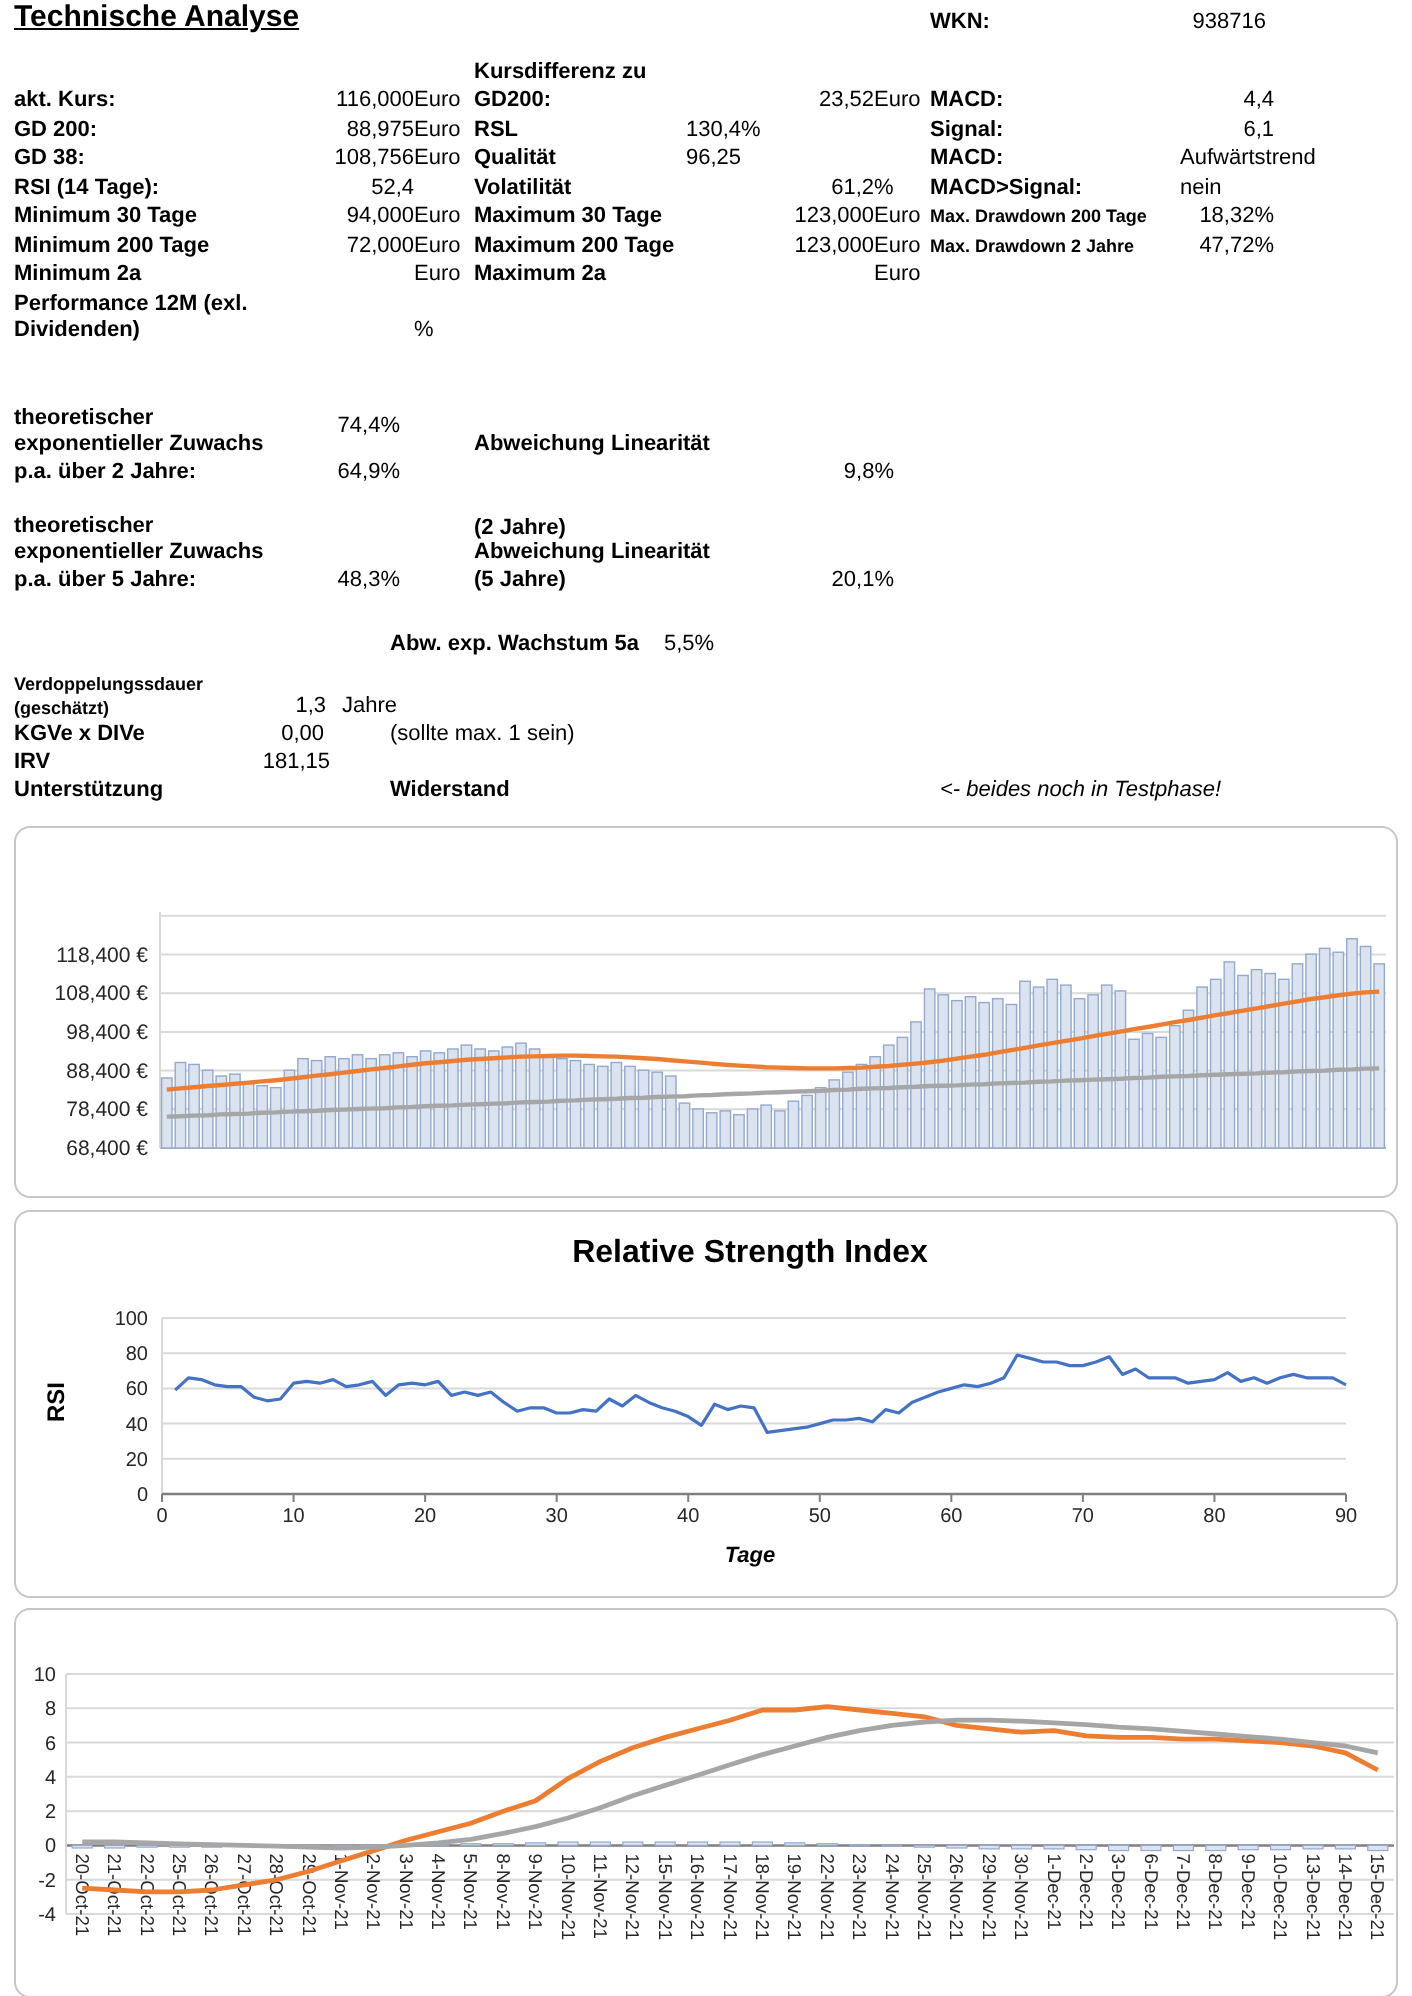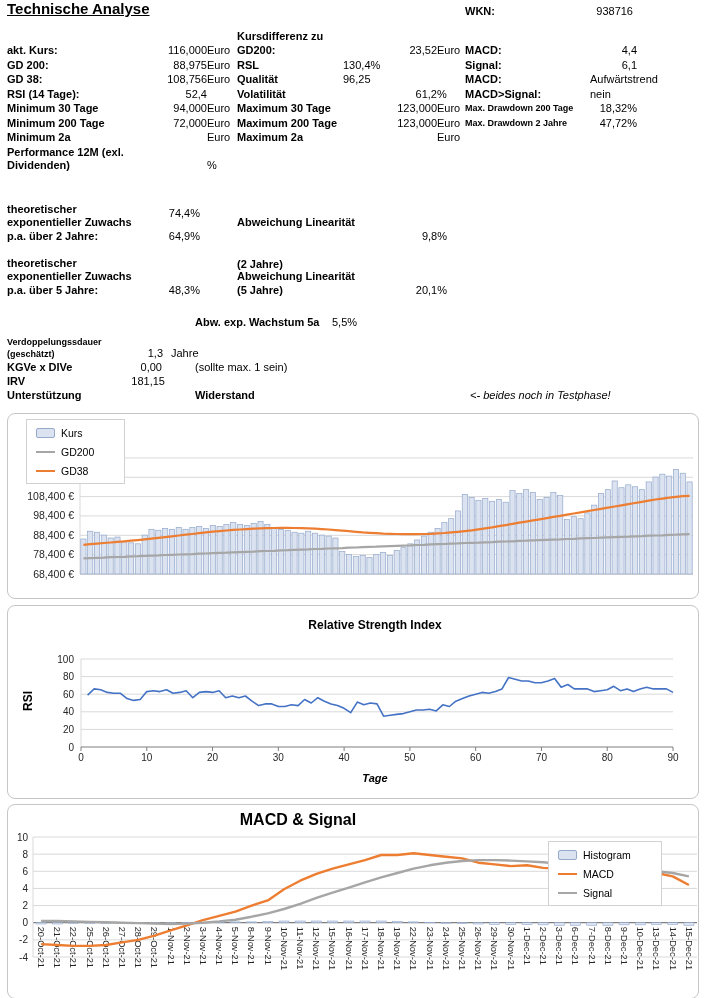--- a/index.html
+++ b/index.html
@@ -254,34 +254,20 @@
         <rect x="644.93" y="63.09" width="5.21" height="96.91" fill="#dbe2f0" stroke="#94a9cc" stroke-width="0.7"></rect>
         <rect x="651.74" y="60.18" width="5.21" height="99.82" fill="#dbe2f0" stroke="#94a9cc" stroke-width="0.7"></rect>
         <rect x="658.56" y="62.12" width="5.21" height="97.88" fill="#dbe2f0" stroke="#94a9cc" stroke-width="0.7"></rect>
         <rect x="665.37" y="55.35" width="5.21" height="104.65" fill="#dbe2f0" stroke="#94a9cc" stroke-width="0.7"></rect>
         <rect x="672.18" y="59.22" width="5.21" height="100.78" fill="#dbe2f0" stroke="#94a9cc" stroke-width="0.7"></rect>
         <rect x="678.99" y="67.92" width="5.21" height="92.08" fill="#dbe2f0" stroke="#94a9cc" stroke-width="0.7"></rect>
       </g>
       <polyline points="75.4,144.3 82.2,144.1 89.0,143.8 95.8,143.6 102.7,143.2 109.5,143.0 116.3,142.8 123.1,142.4 129.9,142.2 136.7,141.8 143.5,141.6 150.3,141.4 157.1,141.0 163.9,140.8 170.8,140.5 177.6,140.3 184.4,140.1 191.2,139.7 198.0,139.5 204.8,139.1 211.6,138.9 218.4,138.7 225.3,138.3 232.1,138.1 238.9,137.8 245.7,137.6 252.5,137.2 259.3,137.0 266.1,136.8 272.9,136.4 279.7,136.2 286.5,135.8 293.4,135.6 300.2,135.4 307.0,135.0 313.8,134.9 320.6,134.5 327.4,134.3 334.2,134.1 341.0,133.7 347.8,133.5 354.7,133.1 361.5,132.9 368.3,132.7 375.1,132.3 381.9,132.1 388.7,131.8 395.5,131.6 402.3,131.4 409.1,131.0 416.0,130.8 422.8,130.4 429.6,130.2 436.4,130.0 443.2,129.6 450.0,129.4 456.8,129.0 463.6,128.9 470.4,128.7 477.3,128.3 484.1,128.1 490.9,127.7 497.7,127.5 504.5,127.3 511.3,126.9 518.1,126.7 524.9,126.3 531.8,126.1 538.6,125.8 545.4,125.6 552.2,125.4 559.0,125.0 565.8,124.8 572.6,124.4 579.4,124.2 586.2,124.0 593.0,123.6 599.9,123.4 606.7,123.1 613.5,122.9 620.3,122.7 627.1,122.3 633.9,122.1 640.7,121.7 647.5,121.5 654.4,121.3 661.2,120.9 668.0,120.7 674.8,120.3 681.6,120.2" fill="none" stroke="#a6a6a6" stroke-width="2.2" stroke-linejoin="round"></polyline>
       <polyline points="75.4,130.8 82.2,130.2 89.0,129.6 95.8,129.0 102.7,128.5 109.5,127.9 116.3,127.3 123.1,126.7 129.9,126.1 136.7,125.4 143.5,124.6 150.3,123.8 157.1,123.1 163.9,122.3 170.8,121.5 177.6,120.7 184.4,120.0 191.2,119.2 198.0,118.4 204.8,117.6 211.6,117.1 218.4,116.5 225.3,115.9 232.1,115.5 238.9,115.1 245.7,114.7 252.5,114.3 259.3,114.2 266.1,114.0 272.9,113.8 279.7,113.8 286.5,114.0 293.4,114.2 300.2,114.3 307.0,114.7 313.8,115.1 320.6,115.5 327.4,116.1 334.2,116.7 341.0,117.2 347.8,117.8 354.7,118.4 361.5,118.8 368.3,119.2 375.1,119.6 381.9,119.8 388.7,120.0 395.5,120.2 402.3,120.2 409.1,120.2 416.0,120.0 422.8,119.8 429.6,119.4 436.4,119.0 443.2,118.4 450.0,117.8 456.8,117.1 463.6,116.3 470.4,115.3 477.3,114.3 484.1,113.4 490.9,112.2 497.7,111.1 504.5,109.9 511.3,108.7 518.1,107.6 524.9,106.4 531.8,105.3 538.6,104.1 545.4,102.9 552.2,101.8 559.0,100.6 565.8,99.5 572.6,98.3 579.4,97.1 586.2,96.0 593.0,94.8 599.9,93.6 606.7,92.5 613.5,91.3 620.3,90.2 627.1,89.0 633.9,87.8 640.7,86.7 647.5,85.5 654.4,84.6 661.2,83.6 668.0,82.8 674.8,82.2 681.6,81.8" fill="none" stroke="#ed7d31" stroke-width="2.2" stroke-linejoin="round"></polyline>
     </svg>
-  <div class="lg" id="kurs-legend" style="left:18px;top:5px;width:97px;">
-      <div class="lgrow">
-        <span style="width: 17px; height: 8px; background: rgb(219, 226, 240); border: 1px solid rgb(148, 169, 204); border-radius: 2px;"></span>
-        <span>Kurs</span>
-      </div>
-      <div class="lgrow">
-        <span style="width: 19px; height: 0px; border-top: 2.5px solid rgb(166, 166, 166);"></span>
-        <span>GD200</span>
-      </div>
-      <div class="lgrow">
-        <span style="width: 19px; height: 0px; border-top: 2.5px solid rgb(237, 125, 49);"></span>
-        <span>GD38</span>
-      </div>
-    </div>
 </div>
 
 <div class="chart-box" style="height:192px;margin-top:6px;">
   <svg id="rsi-svg" width="692" height="192" viewBox="0 0 692 192">
       <text x="66" y="144.5" fill="#262626" font-family="&quot;Liberation Sans&quot;,sans-serif" font-size="10" text-anchor="end">0</text>
       <line x1="73" y1="123.4" x2="665" y2="123.4" stroke="#d9d9d9" stroke-width="1"></line>
       <text x="66" y="126.9" fill="#262626" font-family="&quot;Liberation Sans&quot;,sans-serif" font-size="10" text-anchor="end">20</text>
       <line x1="73" y1="105.8" x2="665" y2="105.8" stroke="#d9d9d9" stroke-width="1"></line>
       <text x="66" y="109.3" fill="#262626" font-family="&quot;Liberation Sans&quot;,sans-serif" font-size="10" text-anchor="end">40</text>
       <line x1="73" y1="88.2" x2="665" y2="88.2" stroke="#d9d9d9" stroke-width="1"></line>
@@ -307,21 +293,21 @@
       <line x1="467.66666666666663" y1="141" x2="467.66666666666663" y2="145" stroke="#7f7f7f"></line>
       <text x="467.66666666666663" y="155" fill="#262626" font-family="&quot;Liberation Sans&quot;,sans-serif" font-size="10" text-anchor="middle">60</text>
       <line x1="533.4444444444445" y1="141" x2="533.4444444444445" y2="145" stroke="#7f7f7f"></line>
       <text x="533.4444444444445" y="155" fill="#262626" font-family="&quot;Liberation Sans&quot;,sans-serif" font-size="10" text-anchor="middle">70</text>
       <line x1="599.2222222222222" y1="141" x2="599.2222222222222" y2="145" stroke="#7f7f7f"></line>
       <text x="599.2222222222222" y="155" fill="#262626" font-family="&quot;Liberation Sans&quot;,sans-serif" font-size="10" text-anchor="middle">80</text>
       <line x1="665" y1="141" x2="665" y2="145" stroke="#7f7f7f"></line>
       <text x="665" y="155" fill="#262626" font-family="&quot;Liberation Sans&quot;,sans-serif" font-size="10" text-anchor="middle">90</text>
       <polyline points="79.6,89.1 86.2,82.9 92.7,83.8 99.3,86.4 105.9,87.3 112.5,87.3 119.0,92.6 125.6,94.4 132.2,93.5 138.8,85.6 145.4,84.7 151.9,85.6 158.5,83.8 165.1,87.3 171.7,86.4 178.2,84.7 184.8,91.7 191.4,86.4 198.0,85.6 204.6,86.4 211.1,84.7 217.7,91.7 224.3,90.0 230.9,91.7 237.4,90.0 244.0,95.2 250.6,99.6 257.2,97.9 263.8,97.9 270.3,100.5 276.9,100.5 283.5,98.8 290.1,99.6 296.6,93.5 303.2,97.0 309.8,91.7 316.4,95.2 323.0,97.9 329.5,99.6 336.1,102.3 342.7,106.7 349.3,96.1 355.8,98.8 362.4,97.0 369.0,97.9 375.6,110.2 382.2,109.3 388.7,108.4 395.3,107.6 401.9,105.8 408.5,104.0 415.0,104.0 421.6,103.2 428.2,104.9 434.8,98.8 441.4,100.5 447.9,95.2 454.5,92.6 461.1,90.0 467.7,88.2 474.2,86.4 480.8,87.3 487.4,85.6 494.0,82.9 500.6,71.5 507.1,73.2 513.7,75.0 520.3,75.0 526.9,76.8 533.4,76.8 540.0,75.0 546.6,72.4 553.2,81.2 559.8,78.5 566.3,82.9 572.9,82.9 579.5,82.9 586.1,85.6 592.6,84.7 599.2,83.8 605.8,80.3 612.4,84.7 619.0,82.9 625.5,85.6 632.1,82.9 638.7,81.2 645.3,82.9 651.8,82.9 658.4,82.9 665.0,86.4" fill="none" stroke="#4472c4" stroke-width="1.6" stroke-linejoin="round"></polyline>
     </svg>
-  <div class="ct" style="top:12px;left:44px;right:0;text-align:center;font-size:12px;">Relative Strength Index</div>
+  <div class="ct" style="top:12px;left:44px;right:0;text-align:center;font-size:16px;">Relative Strength Index</div>
   <div class="ct rot" style="top:88px;left:10px;font-size:12px;">RSI</div>
   <div class="ct" style="top:166px;left:44px;right:0;text-align:center;font-size:11px;font-style:italic;">Tage</div>
 </div>
 
 <div class="chart-box" style="height:193px;margin-top:5px;">
   <svg id="macd-svg" width="692" height="193" viewBox="0 0 692 193">
       <line x1="25" y1="152" x2="689" y2="152" stroke="#d9d9d9" stroke-width="1"></line>
       <text x="20" y="155.5" fill="#262626" font-family="&quot;Liberation Sans&quot;,sans-serif" font-size="10" text-anchor="end">-4</text>
       <line x1="25" y1="134.85714285714286" x2="689" y2="134.85714285714286" stroke="#d9d9d9" stroke-width="1"></line>
       <text x="20" y="138.35714285714286" fill="#262626" font-family="&quot;Liberation Sans&quot;,sans-serif" font-size="10" text-anchor="end">-2</text>
@@ -420,28 +406,13 @@
         <text transform="translate(596.7,121.7) rotate(90)" fill="#262626" font-size="9.3" font-family="&quot;Liberation Sans&quot;,sans-serif">8-Dec-21</text>
         <text transform="translate(612.9,121.7) rotate(90)" fill="#262626" font-size="9.3" font-family="&quot;Liberation Sans&quot;,sans-serif">9-Dec-21</text>
         <text transform="translate(629.1,121.7) rotate(90)" fill="#262626" font-size="9.3" font-family="&quot;Liberation Sans&quot;,sans-serif">10-Dec-21</text>
         <text transform="translate(645.3,121.7) rotate(90)" fill="#262626" font-size="9.3" font-family="&quot;Liberation Sans&quot;,sans-serif">13-Dec-21</text>
         <text transform="translate(661.5,121.7) rotate(90)" fill="#262626" font-size="9.3" font-family="&quot;Liberation Sans&quot;,sans-serif">14-Dec-21</text>
         <text transform="translate(677.7,121.7) rotate(90)" fill="#262626" font-size="9.3" font-family="&quot;Liberation Sans&quot;,sans-serif">15-Dec-21</text>
       </g>
       <polyline points="33.1,139.1 49.3,140.0 65.5,140.9 81.7,140.9 97.9,140.0 114.1,137.4 130.3,134.9 146.5,130.6 162.7,125.4 178.9,120.3 195.0,115.1 211.2,110.9 227.4,106.6 243.6,100.6 259.8,95.4 276.0,84.3 292.2,75.7 308.4,68.9 324.6,63.7 340.8,59.4 357.0,55.1 373.2,50.0 389.4,50.0 405.6,48.3 421.8,50.0 438.0,51.7 454.2,53.4 470.4,57.7 486.6,59.4 502.8,61.1 519.0,60.3 535.1,62.9 551.3,63.7 567.5,63.7 583.7,64.6 599.9,64.6 616.1,65.4 632.3,66.3 648.5,68.0 664.7,71.4 680.9,80.0" fill="none" stroke="#ed7d31" stroke-width="2.4" stroke-linejoin="round"></polyline>
       <polyline points="33.1,116.0 49.3,116.0 65.5,116.4 81.7,116.9 97.9,117.3 114.1,117.7 130.3,118.1 146.5,118.6 162.7,119.0 178.9,118.6 195.0,117.7 211.2,116.4 227.4,114.7 243.6,111.7 259.8,108.3 276.0,104.0 292.2,98.9 308.4,92.9 324.6,87.7 340.8,82.6 357.0,77.4 373.2,72.3 389.4,68.0 405.6,63.7 421.8,60.3 438.0,57.7 454.2,56.0 470.4,55.1 486.6,55.1 502.8,55.6 519.0,56.4 535.1,57.3 551.3,58.6 567.5,59.4 583.7,60.7 599.9,62.0 616.1,63.3 632.3,64.6 648.5,66.3 664.7,68.0 680.9,71.4" fill="none" stroke="#a6a6a6" stroke-width="2.4" stroke-linejoin="round"></polyline>
     </svg>
-  <div class="ct" style="top:6px;left:0;right:110px;text-align:center;font-size:16px;">MACD &amp; Signal</div>
-  <div class="lg" id="macd-legend" style="right:36px;top:36px;width:112px;">
-      <div class="lgrow">
-        <span style="width: 17px; height: 8px; background: rgb(219, 226, 240); border: 1px solid rgb(148, 169, 204); border-radius: 2px;"></span>
-        <span>Histogram</span>
-      </div>
-      <div class="lgrow">
-        <span style="width: 19px; height: 0px; border-top: 2.5px solid rgb(237, 125, 49);"></span>
-        <span>MACD</span>
-      </div>
-      <div class="lgrow">
-        <span style="width: 19px; height: 0px; border-top: 2.5px solid rgb(166, 166, 166);"></span>
-        <span>Signal</span>
-      </div>
-    </div>
 </div>
 
 </body></html>

